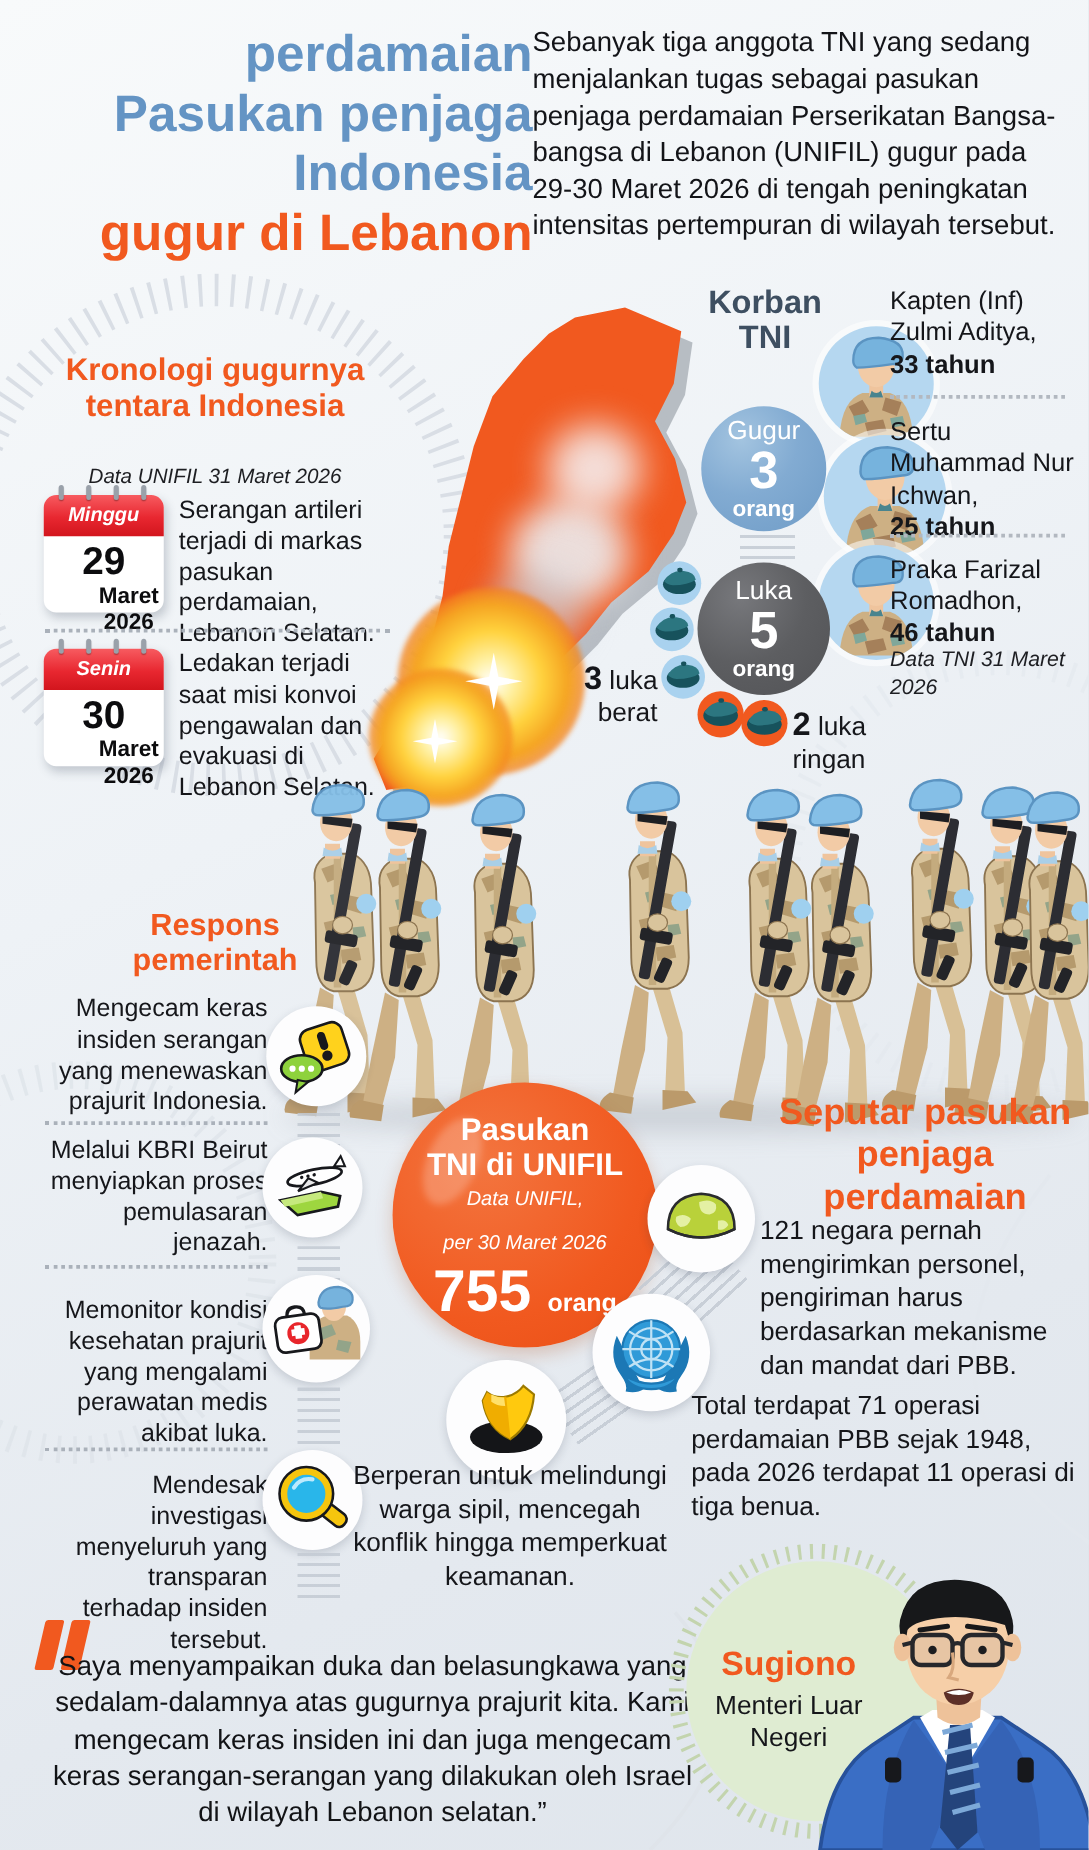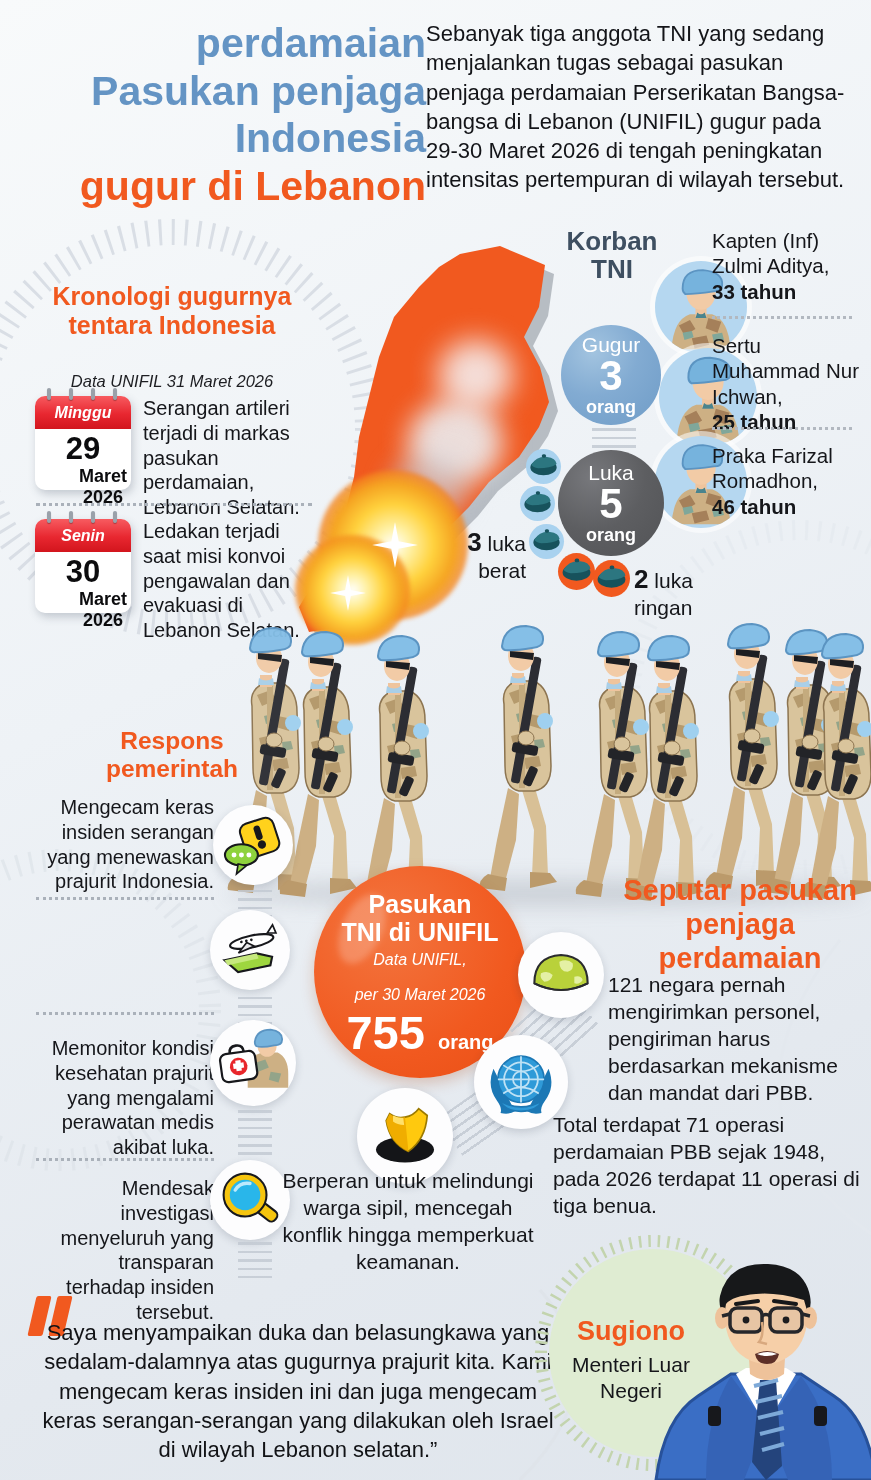--- a/index.html
+++ b/index.html
@@ -239,20 +239,21 @@
   <div class="abs" style="left:712px;top:316px;width:140px;border-top:3px dotted #b2b8c0;"></div>
   <div class="abs name-block" style="left:712px;top:333px;width:156px;">
     <span>Sertu Muhammad Nur Ichwan,</span><br>
     <b>25 tahun</b>
   </div>
   <div class="abs" style="left:712px;top:427px;width:140px;border-top:3px dotted #b2b8c0;"></div>
   <div class="abs name-block" style="left:712px;top:443px;width:156px;">
     <span>Praka Farizal Romadhon,</span><br>
     <b>46 tahun</b>
   </div>
+  <div class="abs italic" style="left:712px;top:517px;width:156px;font-size:17px;line-height:1.3;color:#1d1e22;">Data TNI 31 Maret 2026</div>
 
   <div class="abs" style="left:225px;top:880px;width:640px;height:26px;background:rgba(120,128,140,.25);border-radius:50%;filter:blur(10px);"></div>
   <svg class="abs" style="left:212px;top:612px;" width="659" height="292" viewBox="0 0 659 292">
     <defs>
       <g id="soldier">
         <path d="M44 170 L33 222 L26 260 L41 264 L52 222 L55 176 Z" fill="#cdb084"></path>
         <path d="M24 256 l19 4 l-2 13 l-25 -3 q-2 -8 8 -14 Z" fill="#bb9a6b"></path>
         <path d="M58 172 L70 212 L68 258 L84 258 L82 208 L71 170 Z" fill="#d8c096"></path>
         <path d="M66 254 l20 1 l7 9 l-27 6 Z" fill="#bb9a6b"></path>
         <path d="M40 86 Q37 70 52 63 L70 63 Q85 70 85 92 L87 148 Q87 170 70 173 L55 173 Q41 170 41 148 Z" fill="#d9c49c" stroke="#8c7450" stroke-width="1.5"></path>
@@ -279,20 +280,21 @@
     <use href="#soldier" x="398" y="16"></use>
     <use href="#soldier" x="478" y="4"></use>
     <use href="#soldier" x="536" y="10"></use>
     <use href="#soldier" x="572" y="14"></use>
   </svg>
 
   <div id="respons-head" class="abs c orange-h">Respons pemerintah</div>
 
   <div class="abs r resp-txt" style="left:36px;top:795px;width:178px;">Mengecam keras insiden serangan yang menewaskan prajurit Indonesia.</div>
   <div class="abs sep-dot" style="left:36px;top:897px;width:178px;"></div>
+  <div class="abs r resp-txt" style="left:36px;top:908px;width:178px;">Melalui KBRI Beirut menyiapkan proses pemulasaran jenazah.</div>
   <div class="abs sep-dot" style="left:36px;top:1012px;width:178px;"></div>
   <div class="abs r resp-txt" style="left:36px;top:1036px;width:178px;">Memonitor kondisi kesehatan prajurit yang mengalami perawatan medis akibat luka.</div>
   <div class="abs sep-dot" style="left:36px;top:1158px;width:178px;"></div>
   <div class="abs r resp-txt" style="left:36px;top:1176px;width:178px;">Mendesak investigasi menyeluruh yang transparan terhadap insiden tersebut.</div>
 
   <div class="abs icon-circle" style="left:213px;top:805px;width:80px;height:80px;">
     <svg width="66" height="66" viewBox="0 0 80 80">
       <g transform="rotate(-18 48 34)">
         <rect x="28" y="10" width="42" height="42" rx="10" fill="#ffd21c" stroke="#17181c" stroke-width="2.5"></rect>
         <circle cx="49" cy="40" r="5" fill="#17181c"></circle>

